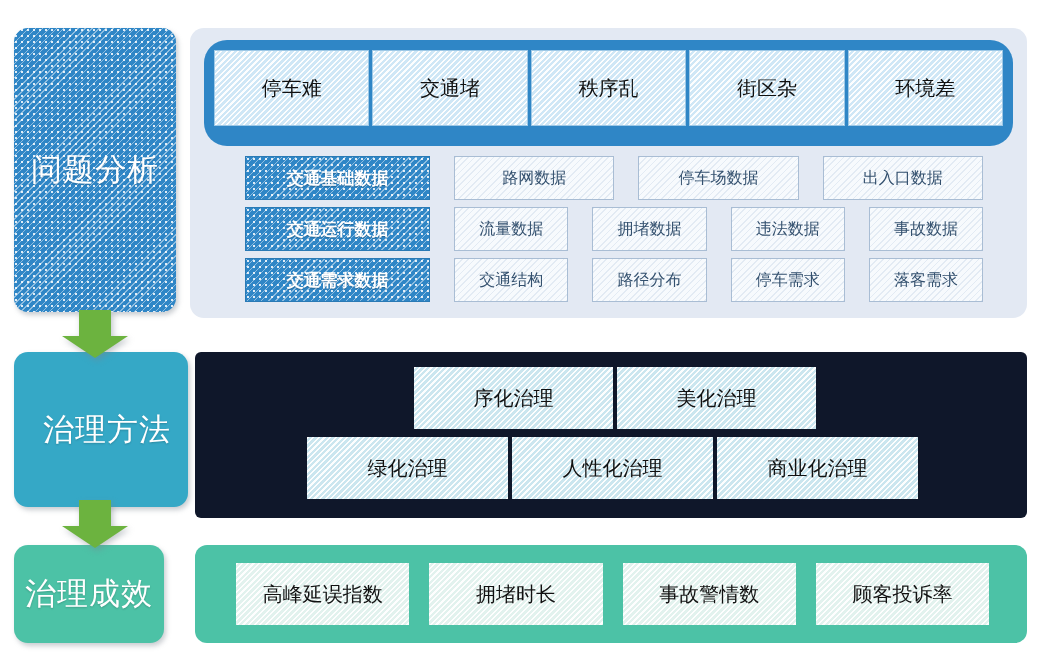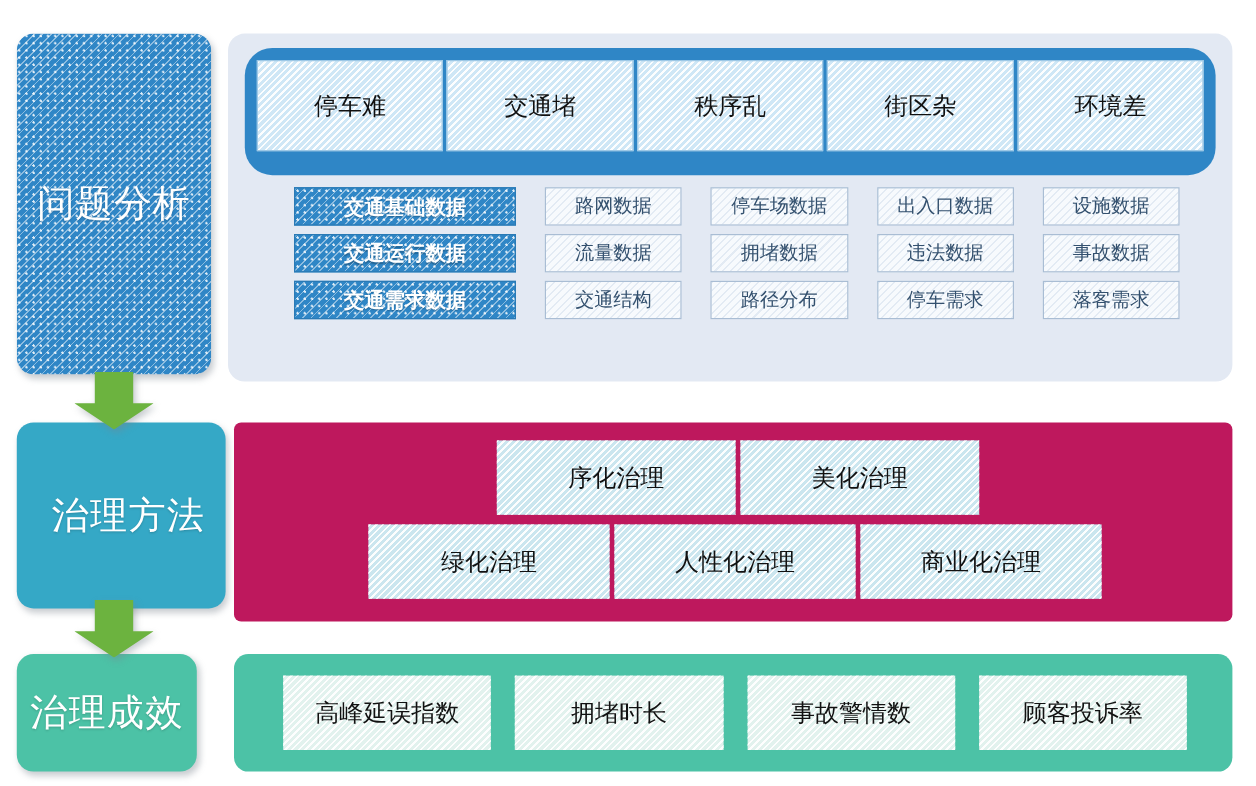--- a/index.html
+++ b/index.html
@@ -125,21 +125,21 @@
   
   #data-grid {
     position: absolute;
     left: 55px; top: 128px;
     width: 738px;
   }
   .data-row {
     display: flex;
     gap: 24px;
     margin-bottom: 7px;
-    height: 32px;
+    height: 44px;
   }
   .data-row:last-child { margin-bottom: 0; }
   .data-label {
     width: 185px;
     background-color: #2f86c6;
     border: 1px solid #2a7ab5;
     box-sizing: border-box;
     display: flex;
     align-items: center;
     justify-content: center;
@@ -158,21 +158,21 @@
     justify-content: center;
     color: #33506e;
     font-size: 16px;
   }
 
   
   #panel-methods {
     position: absolute;
     left: 195px; top: 352px;
     width: 832px; height: 166px;
-    background: #be185d;
+    background: #0f172a;
     border-radius: 6px;
   }
   .method-box {
     position: absolute;
     background-color: #cbe6ef;
     box-sizing: border-box;
     display: flex;
     align-items: center;
     justify-content: center;
     font-size: 20px;
@@ -276,23 +276,20 @@
         </div>
         <div class="data-cell tex-hatch-faint">
           <span>路网数据</span>
         </div>
         <div class="data-cell tex-hatch-faint">
           <span>停车场数据</span>
         </div>
         <div class="data-cell tex-hatch-faint">
           <span>出入口数据</span>
         </div>
-        <div class="data-cell tex-hatch-faint">
-          <span>设施数据</span>
-        </div>
       </div>
 
       <div class="data-row">
         <div class="data-label tex-dots-diag">
           <span>交通运行数据</span>
         </div>
         <div class="data-cell tex-hatch-faint">
           <span>流量数据</span>
         </div>
         <div class="data-cell tex-hatch-faint">

